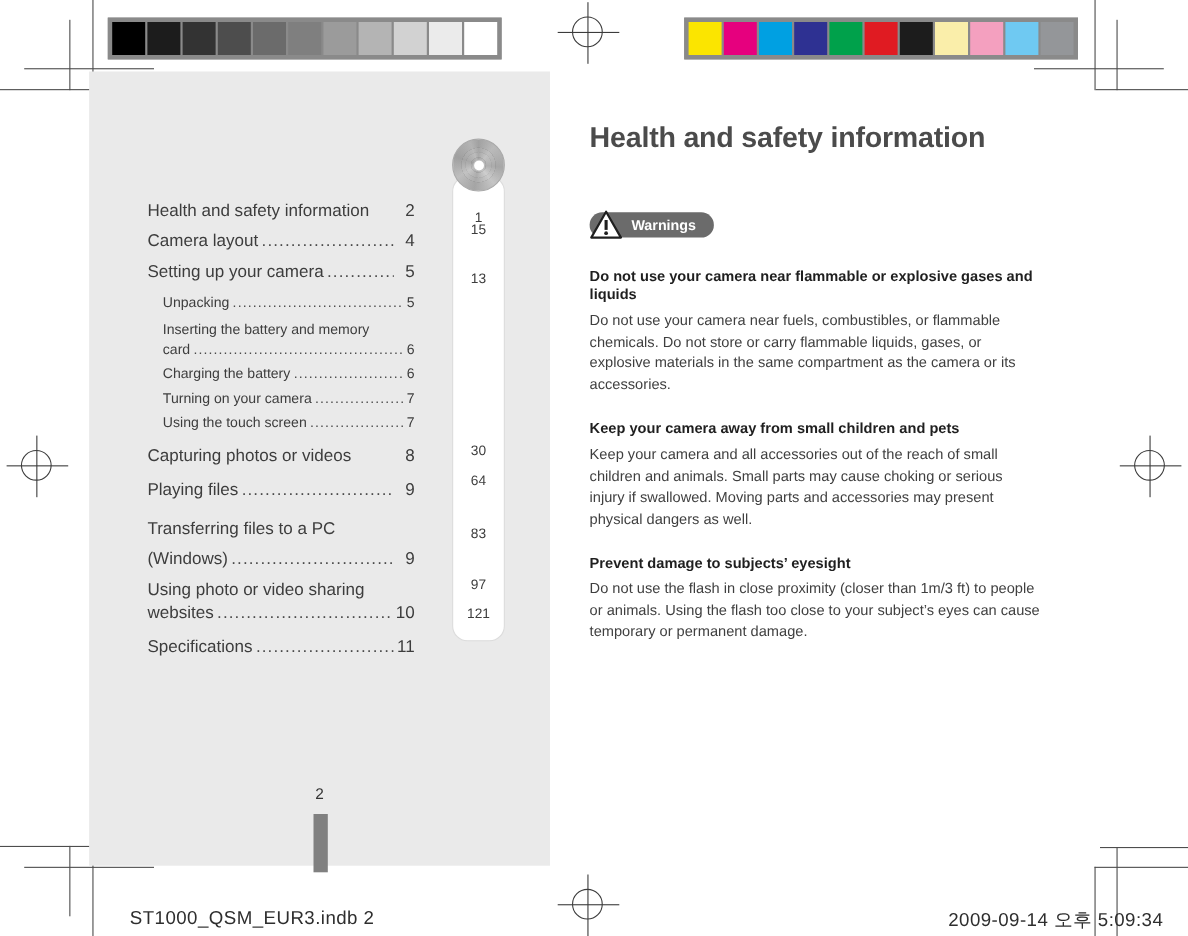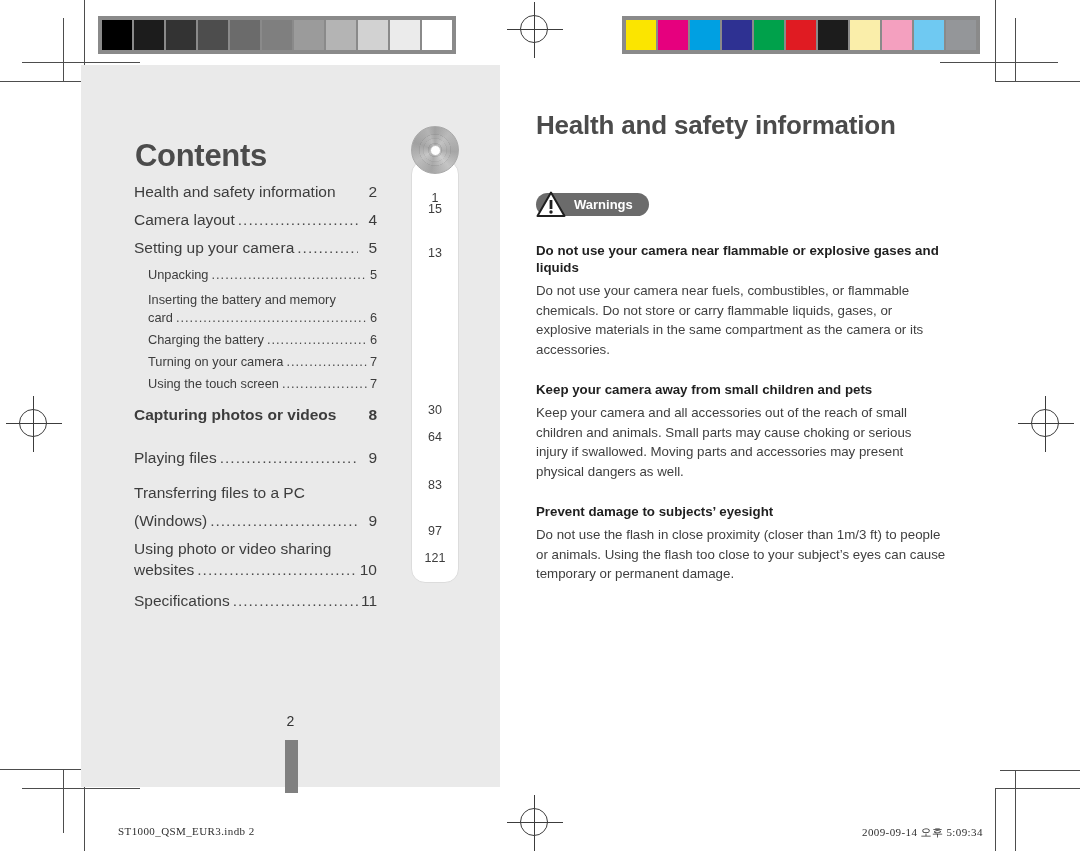--- a/index.html
+++ b/index.html
@@ -252,25 +252,24 @@
     font-size: 13.3px;
     color: #3f3f3f;
     line-height: 19.5px;
     margin: 0 0 22px 0;
   }
   .sec-body.last { margin-bottom: 0; }
 
   
   .footer-txt {
     position: absolute;
-    font-size: 11px;
+    font-size: 17px;
     color: #2e2e2e;
     letter-spacing: 0.4px;
     white-space: nowrap;
-    font-family: Liberation Serif, serif;
   }
   #footer-left { left: 118px; top: 825px; }
   #footer-right { left: 862px; top: 825px; }
 </style>
 </head>
 <body>
 
 <div>
 
   <div class="cropmark" style="left:22px;top:62px;width:118px;height:1.4px;"></div>
@@ -337,21 +336,20 @@
     <div class="sw" style="background: rgb(224, 27, 34);"></div>
     <div class="sw" style="background: rgb(28, 28, 28);"></div>
     <div class="sw" style="background: rgb(250, 238, 170);"></div>
     <div class="sw" style="background: rgb(244, 160, 191);"></div>
     <div class="sw" style="background: rgb(111, 201, 242);"></div>
     <div class="sw" style="background: rgb(148, 150, 153);"></div>
   </div>
 
 <div id="left-panel">
 
-  <h1 id="contents-title">Contents</h1>
 
   <div id="toc">
 
     <div class="toc-row lvl1">
       <span class="toc-label">Health and safety information</span>
       <span class="toc-dots"></span>
       <span class="toc-page">2</span>
     </div>
 
     <div class="toc-row lvl1">
@@ -392,21 +390,21 @@
       <span class="toc-dots">..........................................................................................</span>
       <span class="toc-page">7</span>
     </div>
 
     <div class="toc-row lvl2" style="margin-bottom:9px;">
       <span class="toc-label">Using the touch screen</span>
       <span class="toc-dots">..........................................................................................</span>
       <span class="toc-page">7</span>
     </div>
 
-    <div class="toc-row lvl1" style="margin-bottom:18px;font-weight:bold;">
+    <div class="toc-row lvl1" style="margin-bottom:6px;">
       <span class="toc-label">Capturing photos or videos</span>
       <span class="toc-dots"></span>
       <span class="toc-page">8</span>
     </div>
 
     <div class="toc-row lvl1" style="margin-bottom:6px;justify-content:center;">
       <span class="toc-label">Playing files</span>
       <span class="toc-dots">..........................................................................................</span>
       <span class="toc-page">9</span>
     </div>

